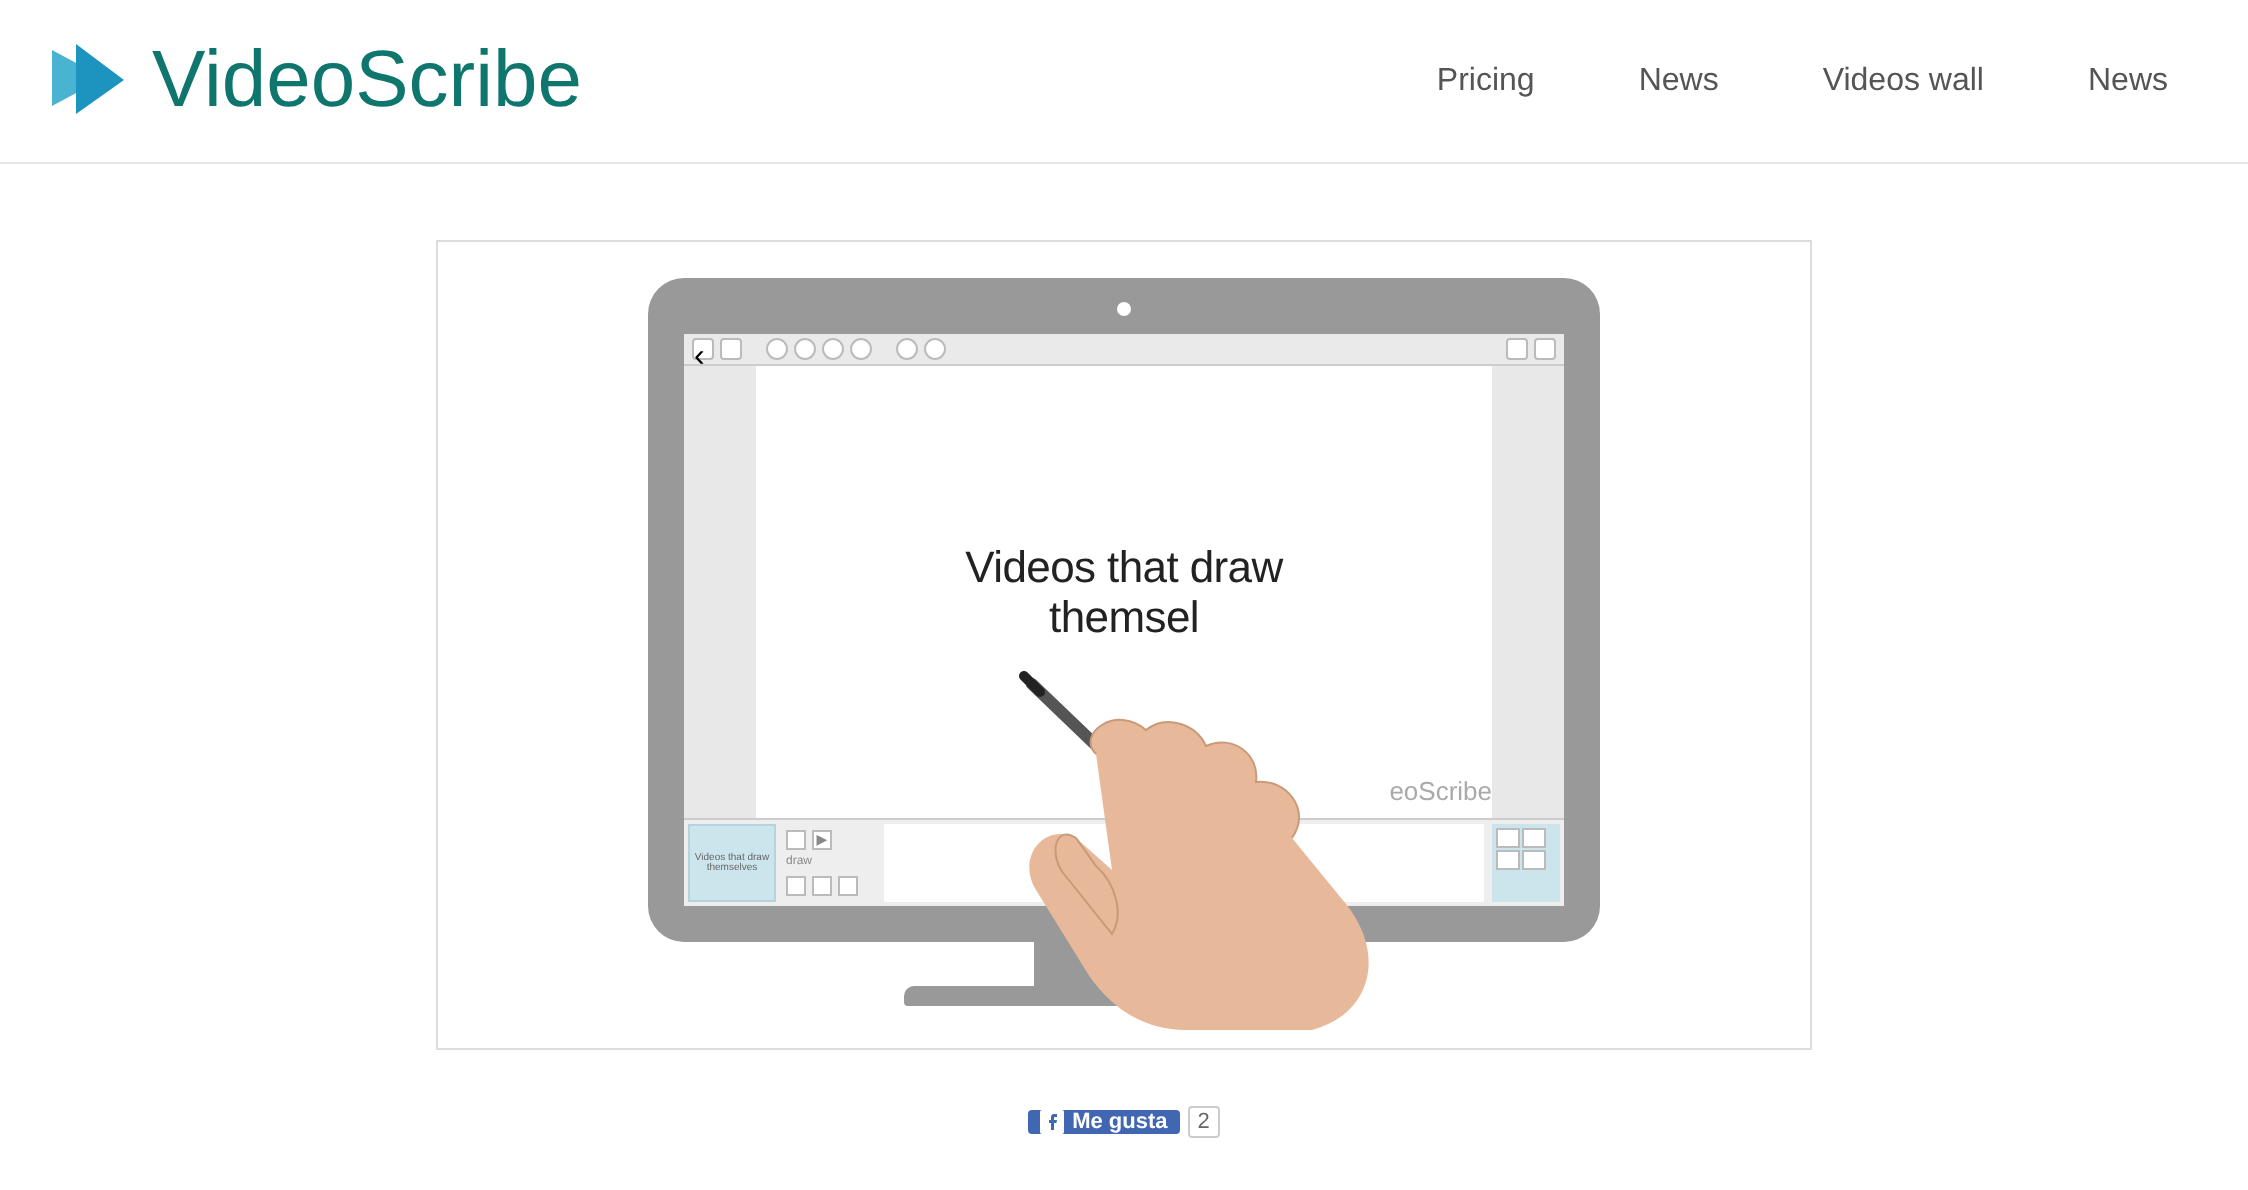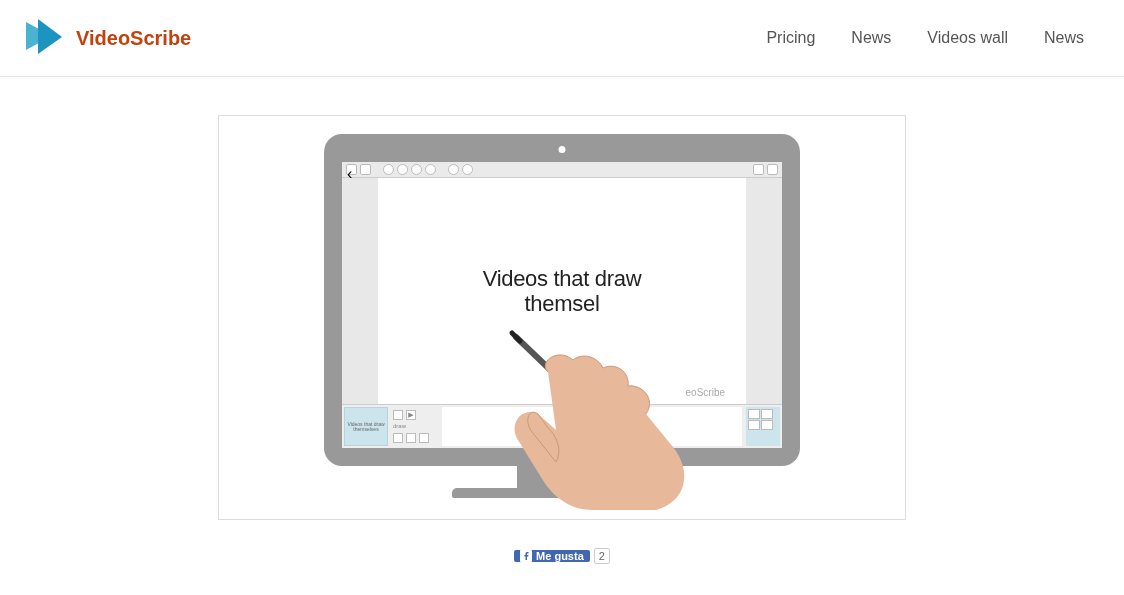--- a/index.html
+++ b/index.html
@@ -1,35 +1,35 @@
 <!DOCTYPE html>
 <html><head>
 <meta charset="utf-8">
 <style>
 *{margin:0;padding:0;box-sizing:border-box;font-family:"Segoe UI",Arial,sans-serif}
 body{background:#fff;width:1124px;height:595px;overflow:hidden}
 .header{display:flex;align-items:center;justify-content:space-between;padding:18px 40px 18px 20px;border-bottom:1px solid #e5e5e5}
 .logo-wrap{display:flex;align-items:center;gap:12px}
 .logo-icon svg{display:block}
-.logo-text{font-size:20px;font-weight:700;color:#c2410c}
-.nav{display:flex;gap:36px}
+.logo-text{font-size:40px;font-weight:400;color:#0f766e}
+.nav{display:flex;gap:52px}
 .nav a{color:#555;text-decoration:none;font-size:16px;font-weight:400}
 .content{display:flex;flex-direction:column;align-items:center;padding-top:38px}
 .frame{width:688px;height:405px;border:1px solid #ddd;background:#fff;position:relative;display:flex;align-items:flex-start;justify-content:center;padding-top:18px}
 .monitor{width:476px;height:332px;background:#999;border-radius:18px;position:relative;padding:28px 18px 18px 18px}
 .camera{position:absolute;top:12px;left:50%;transform:translateX(-50%);width:7px;height:7px;border-radius:50%;background:#fff}
 .screen{width:100%;height:100%;background:#eee;display:flex;flex-direction:column}
 .toolbar{height:16px;background:#eaeaea;display:flex;align-items:center;padding:0 4px;gap:3px;border-bottom:1px solid #ccc}
 .tb-ico{width:11px;height:11px;border:1px solid #bbb;border-radius:2px;background:#fff}
 .tb-sep{flex:1}
 .canvas-area{flex:1;display:flex;background:#22c55e}
 .canvas-side{width:36px;background:#e8e8e8}
 .canvas{flex:1;background:#fff;position:relative;display:flex;align-items:center;justify-content:center}
 .canvas-text{font-size:22px;color:#222;text-align:center;line-height:1.15;font-weight:400;letter-spacing:-.3px}
-.watermark{position:absolute;bottom:6px;right:21px;font-size:10px;color:#aaa}
+.watermark{position:absolute;bottom:6px;right:0;font-size:13px;color:#aaa}
 .timeline{height:44px;background:#eee;display:flex;align-items:stretch;border-top:1px solid #ccc}
 .tl-thumb{width:44px;background:#cce5ed;border:1px solid #b5d4de;margin:2px;display:flex;flex-direction:column;align-items:center;justify-content:center;font-size:5px;text-align:center;color:#666;line-height:1;padding:2px}
 .tl-controls{width:50px;display:flex;flex-direction:column;justify-content:space-around;padding:3px}
 .tl-row{display:flex;gap:3px}
 .tl-btn{width:10px;height:10px;background:#fff;border:1px solid #bbb;font-size:7px;display:flex;align-items:center;justify-content:center;color:#888}
 .tl-mid{flex:1;background:#fff;margin:2px}
 .tl-end{width:34px;background:#cce5ed;margin:2px;display:flex;flex-wrap:wrap;gap:1px;padding:2px;align-content:flex-start}
 .tl-end .mini{width:12px;height:10px;background:#fff;border:1px solid #bbb}
 .stand{width:90px;height:26px;background:#999;margin:0 auto;position:relative;top:-2px}
 .base{width:220px;height:10px;background:#999;margin:0 auto;border-radius:5px 5px 2px 2px;position:relative;top:-4px}

